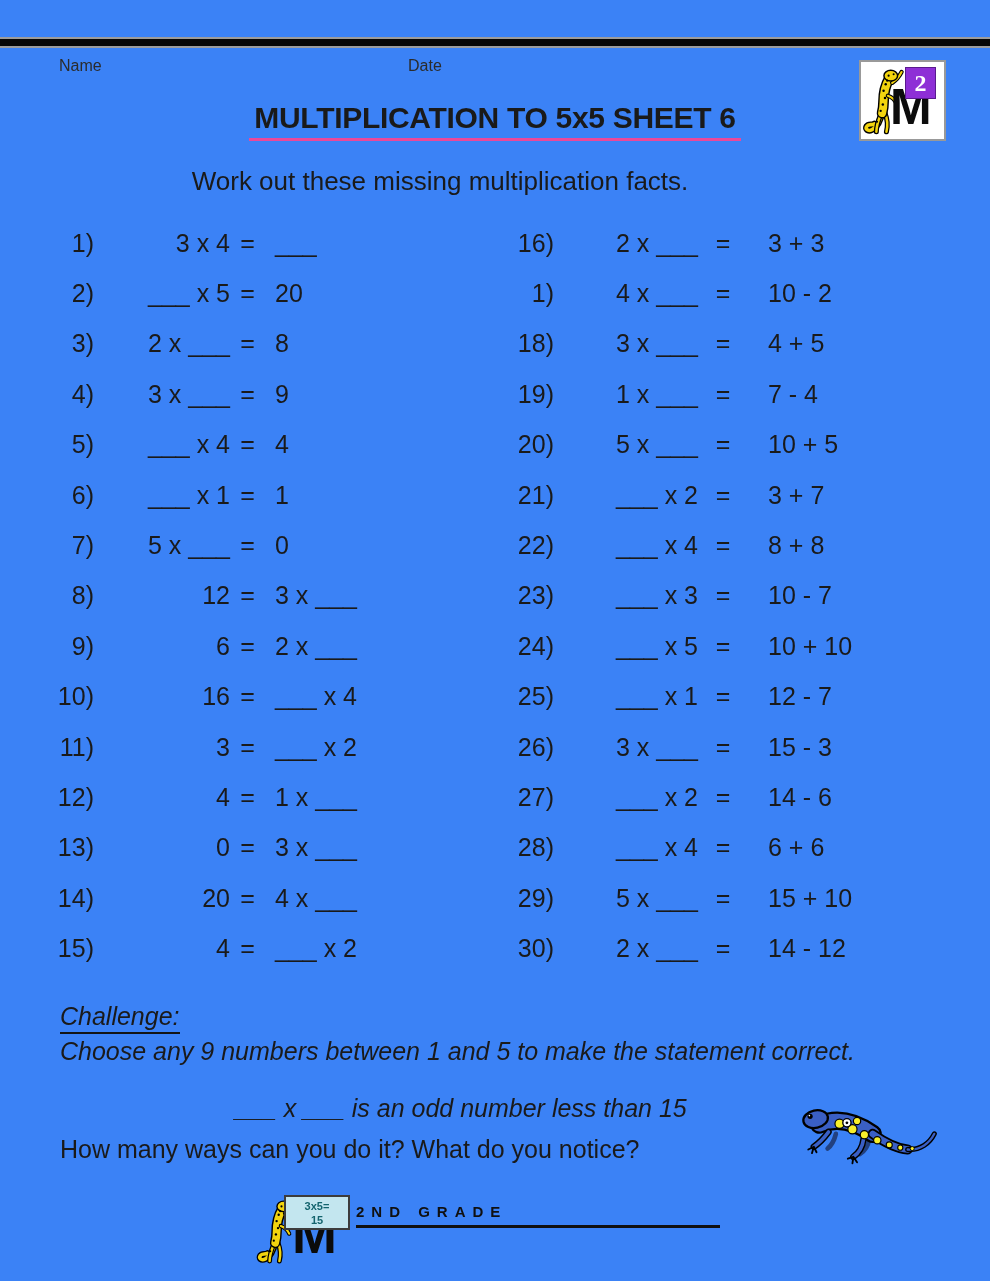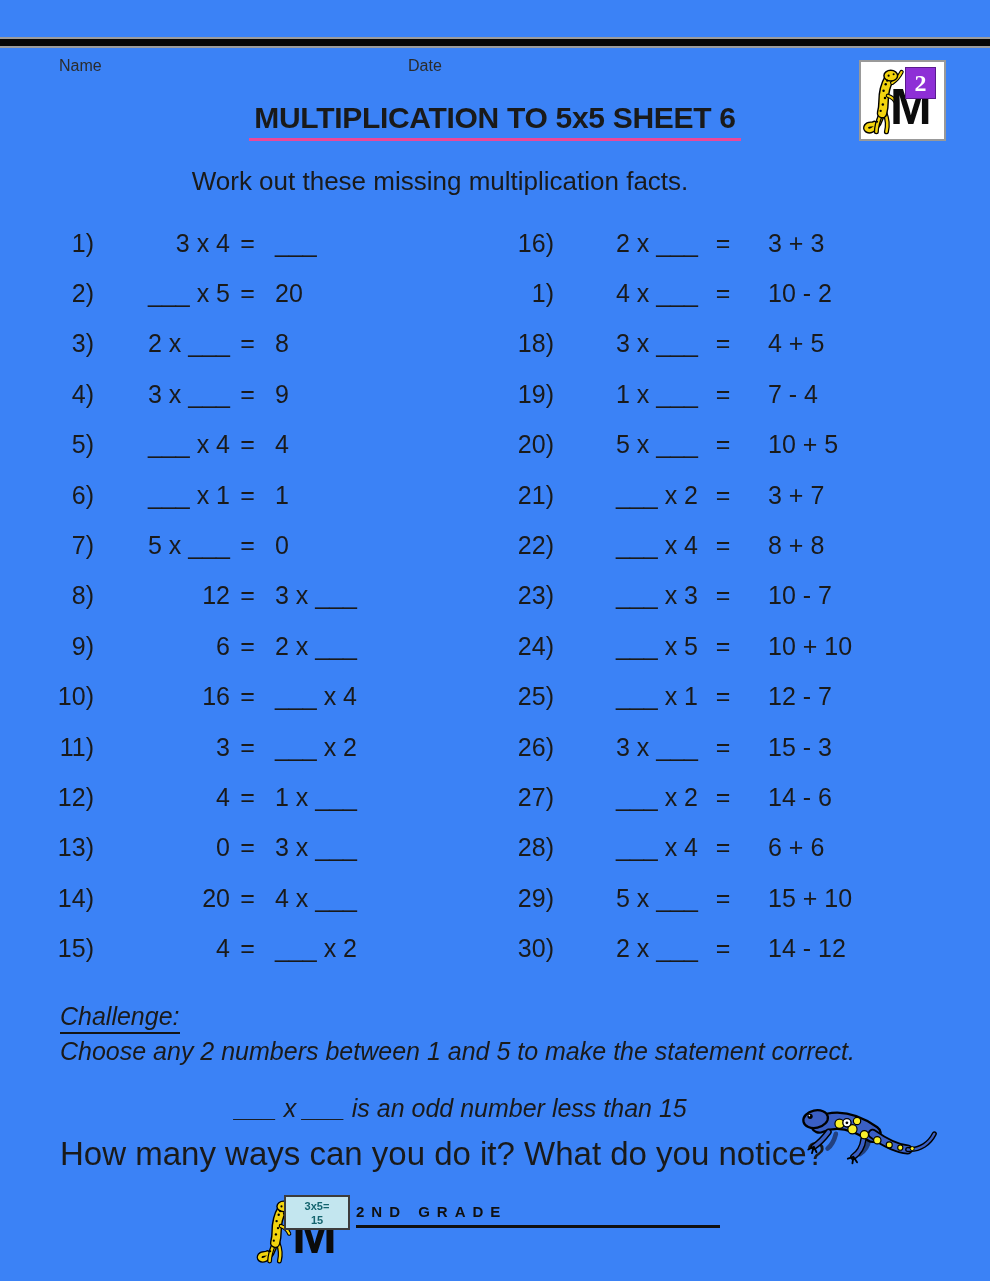--- a/index.html
+++ b/index.html
@@ -42,21 +42,21 @@
   .p-a   { text-align:right; }
   .p-eq  { text-align:center; }
   .col-left  .p-b { padding-left:10px; }
   .col-right .p-b { padding-left:20px; }
 
   
   .ch-heading  { position:absolute; left:60px;  top:1002px; font-style:italic; font-size:25px; }
   .ch-heading span { display:inline-block; border-bottom:2px solid #141414; padding-bottom:1px;text-align:center; }
   .ch-line1    { position:absolute; left:60px;  top:1037px; font-style:italic; font-size:25px; }
   .ch-statement{ position:absolute; left:235px; top:1094px; font-style:italic; font-size:25px; }
-  .ch-question { position:absolute; left:60px;  top:1135px; font-size:33px; }
+  .ch-question { position:absolute; left:60px;  top:1135px; font-size:25px; }
   .ch-sala { position:absolute; left:793px; top:1086px; width:152px; height:92px; }
 
   
   .f-sala { position:absolute; left:252px; top:1198px; width:52px; height:70px; }
   .f-sign { position:absolute; left:284px; top:1195px; width:66px; height:35px;
             background:#c3e6ef; border:2px solid #3c3c3c; box-sizing:border-box;
             text-align:center; font-weight:700; color:#14646e; font-size:11px; line-height:1.3;
             padding-top:2px; z-index:3; }
   .f-m { position:absolute; left:292px; top:1212px; font-size:54px; font-weight:800;
          line-height:0.85; color:#0b0b0b; z-index:2; }
@@ -330,21 +330,21 @@
       <span class="p-num">30)</span>
       <span class="p-a">2 x ___</span>
       <span class="p-eq">=</span>
       <span class="p-b">14 - 12</span>
     </div>
   </div>
 
   <div class="ch-heading">
     <span>Challenge:</span>
   </div>
-  <div class="ch-line1">Choose any 2 numbers between 1 and 5 to make the statement correct.</div>
+  <div class="ch-line1">Choose any 9 numbers between 1 and 5 to make the statement correct.</div>
   <div class="ch-statement">___ x ___ is an odd number less than 15</div>
   <div class="ch-question">How many ways can you do it? What do you notice?</div>
 
   <svg class="ch-sala" viewBox="0 0 160 100">
     <path d="M44,52 C42,60 40,64 35,68" fill="none" stroke="#22407f" stroke-width="5" stroke-linecap="round"></path>
     <path d="M80,58 C79,66 76,70 70,74" fill="none" stroke="#22407f" stroke-width="5" stroke-linecap="round"></path>
     <path d="M26,42 C44,34 64,38 84,52" fill="none" stroke="#000" stroke-width="20" stroke-linecap="round"></path>
     <path d="M26,42 C44,34 64,38 84,52" fill="none" stroke="#3a5fc5" stroke-width="15" stroke-linecap="round"></path>
     <path d="M84,52 C98,62 110,68 122,69" fill="none" stroke="#000" stroke-width="11" stroke-linecap="round"></path>
     <path d="M84,52 C98,62 110,68 122,69" fill="none" stroke="#3a5fc5" stroke-width="7" stroke-linecap="round"></path>

